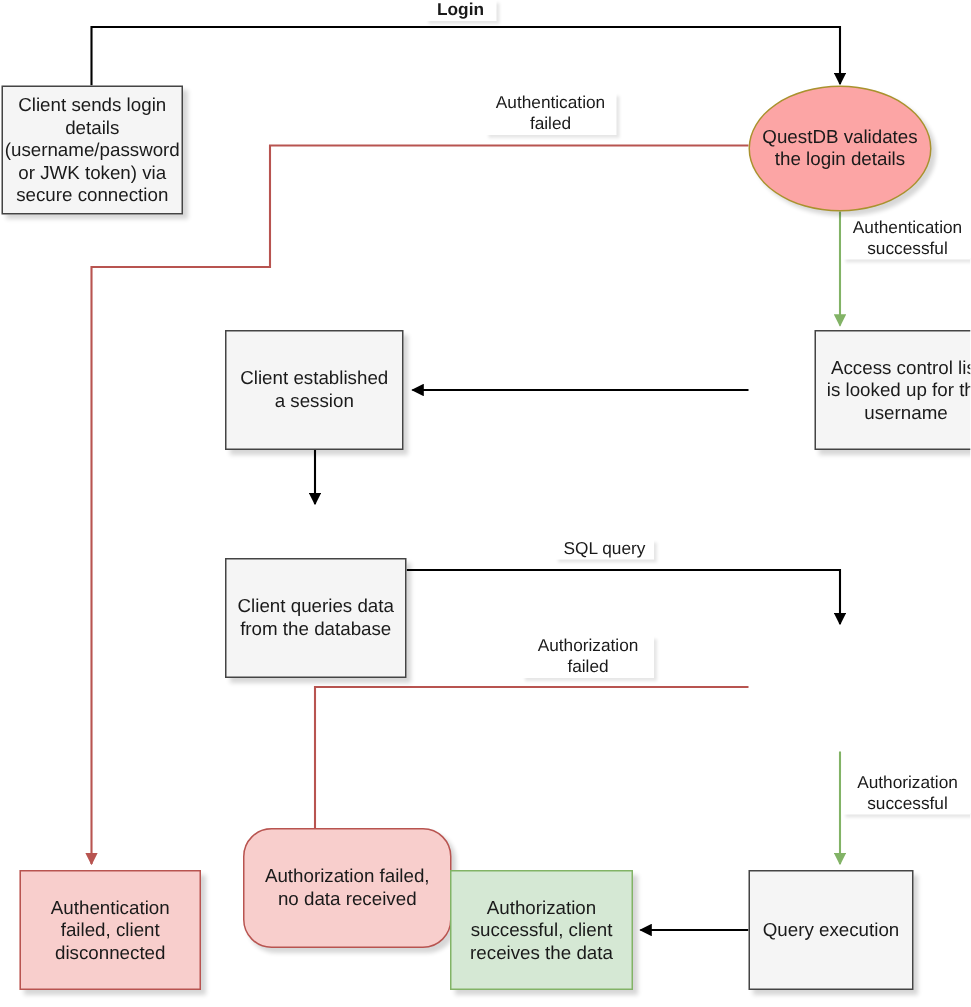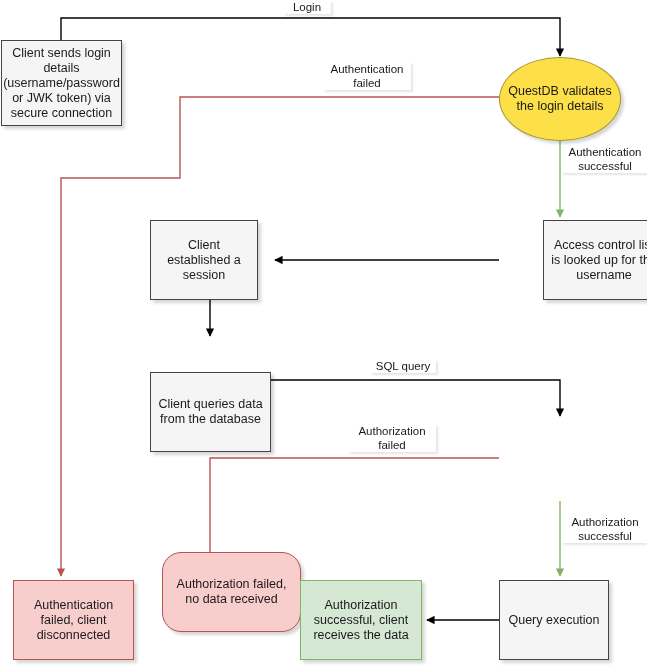--- a/index.html
+++ b/index.html
@@ -45,21 +45,21 @@
   .node.rect-red {
     background: #f8cecc;
     border: 1px solid #b85450;
     margin-left: 12px;
   }
   .node.rect-green {
     background: #d5e8d4;
     border: 1px solid #82b366;
   }
   .node.ellipse {
-    background: #fde047;
+    background: #fca5a5;
     border: 1px solid #a9922e;
     border-radius: 50%;
     box-shadow: 3px 3px 3px rgba(0,0,0,0.16);
     align-items: center;
   }
   .edge-label {
     position: absolute;
     background: #ffffff;
     font-size: 11.5px;
     line-height: 14px;
@@ -100,33 +100,33 @@
 
     <path d="M 271 380 L 560 380 L 560 416" fill="none" stroke="#000000" stroke-width="1.4" marker-end="url(#arrow-black)"></path>
 
     <path d="M 499 458 L 210 458 L 210 576" fill="none" stroke="#B85450" stroke-width="1.4" marker-end="url(#arrow-red)"></path>
 
     <path d="M 560 501 L 560 576" fill="none" stroke="#82B366" stroke-width="1.4" marker-end="url(#arrow-green)"></path>
 
     <path d="M 499 620 L 427 620" fill="none" stroke="#000000" stroke-width="1.4" marker-end="url(#arrow-black)"></path>
   </svg>
 
-  <div class="node rect" style="left:1px; top:40px; width:121px; height:86px;">
+  <div class="node rect" style="left:1px; top:57px; width:121px; height:86px;">
     <span>Client sends login details (username/password or JWK token) via secure connection</span>
   </div>
 
   <div class="node ellipse" style="left:499px; top:57px; width:122px; height:84px;">
     <span>QuestDB validates the login details</span>
   </div>
 
   <div class="node rect" style="left:499px; top:220px; width:122px; height:80px;margin-left:44px;">
     <span>Access control list is looked up for the username</span>
   </div>
 
-  <div class="node rect" style="left:150px; top:220px; width:108px; height:80px;">
+  <div class="node rect" style="left:150px; top:220px; width:119px; height:80px;">
     <span>Client established a session</span>
   </div>
 
   <div class="node rect" style="left:150px; top:340px; width:121px; height:80px;margin-top:32px;">
     <span>Client queries data from the database</span>
   </div>
 
 
   <div class="node rect" style="left:499px; top:580px; width:110px; height:80px;">
     <span>Query execution</span>
@@ -137,21 +137,21 @@
   </div>
 
   <div class="node rect-red" style="left:150px; top:552px; width:139px; height:80px;border-radius:19px;">
     <span>Authorization failed, no data received</span>
   </div>
 
   <div class="node rect-green" style="left:300px; top:580px; width:122px; height:80px;">
     <span>Authorization successful, client receives the data</span>
   </div>
 
-  <div class="edge-label" style="left:283px; top:0px; width:44px;">Login</div>
+  <div class="edge-label" style="left:283px; top:0px; width:44px;font-weight:bold;">Login</div>
 
   <div class="edge-label" style="left:323px; top:62px; width:84px;">Authentication
 failed</div>
 
   <div class="edge-label" style="left:561px; top:145px; width:84px;">Authentication
 successful</div>
 
   <div class="edge-label" style="left:370px; top:359px; width:62px;">SQL query</div>
 
   <div class="edge-label" style="left:348px; top:424px; width:84px;">Authorization

